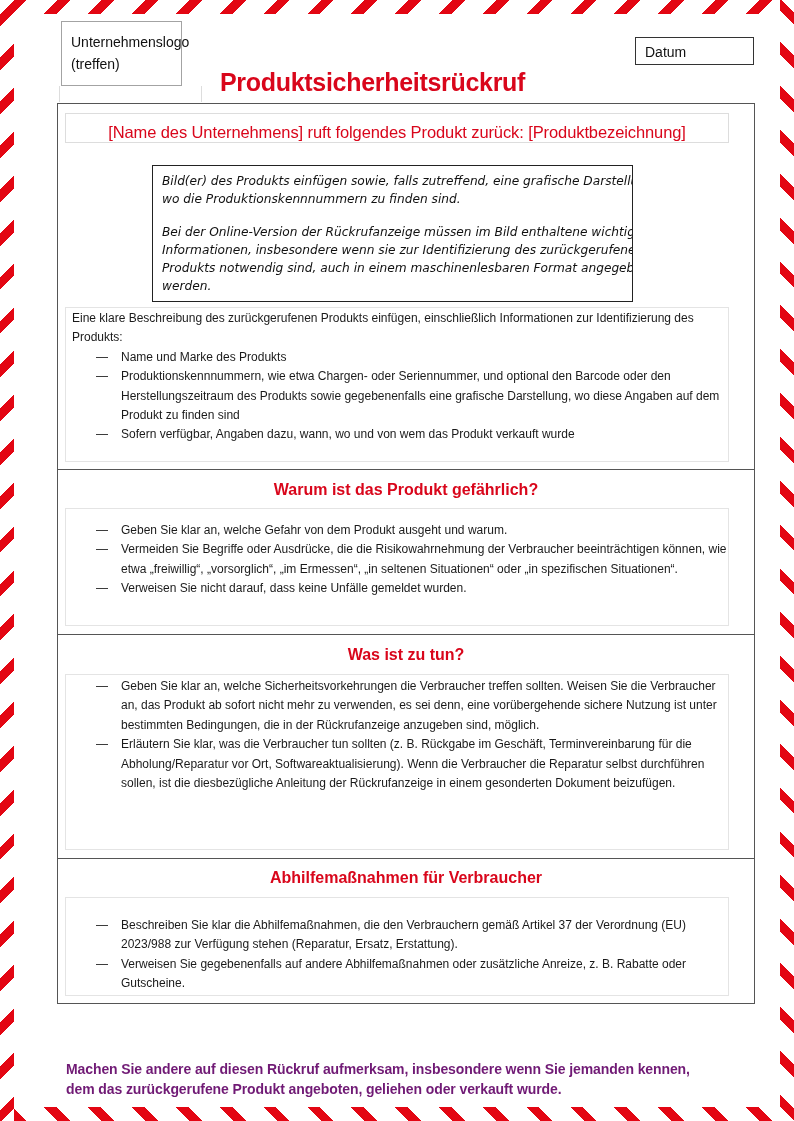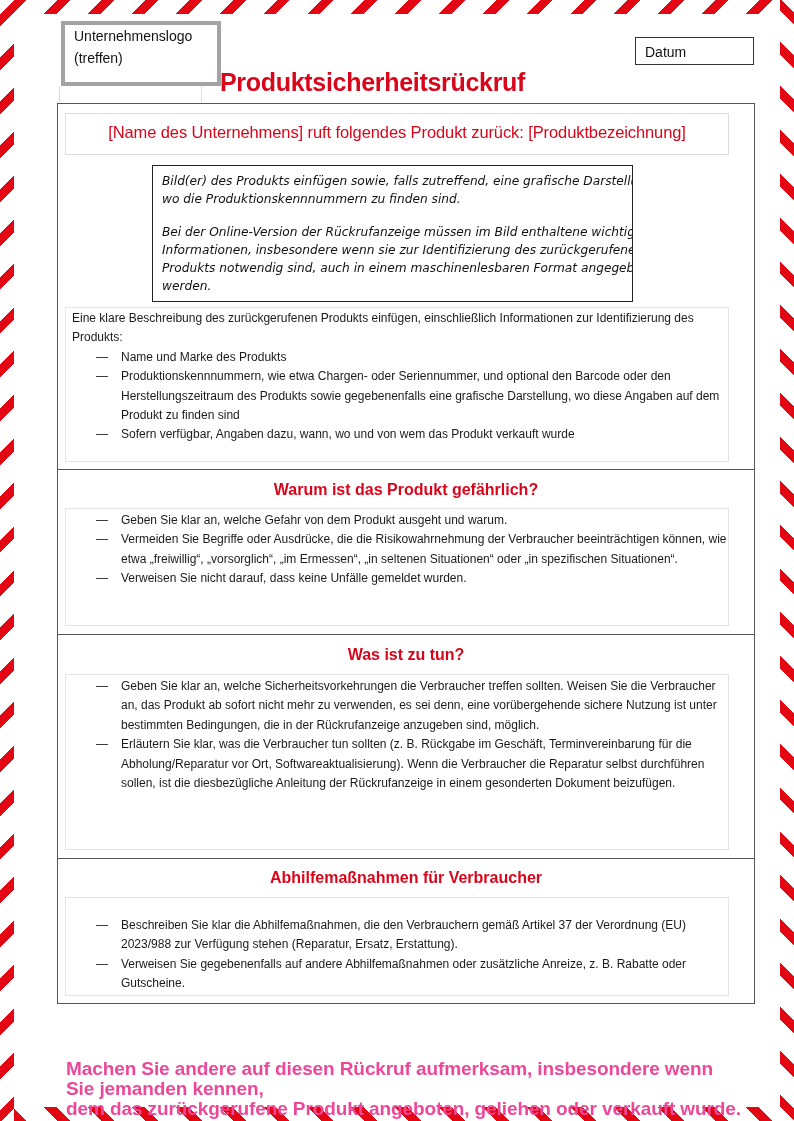--- a/index.html
+++ b/index.html
@@ -12,45 +12,45 @@
   .stripe.top { left: 0; top: 0; width: 794px; height: 14px;
     background: repeating-linear-gradient(135deg, #ffffff 0 10px, #e30613 10px 19px, #ffffff 19px 31px); }
   .stripe.bottom { left: 0; bottom: 0; width: 794px; height: 14px;
     background: repeating-linear-gradient(45deg, #ffffff 0 10px, #e30613 10px 19px, #ffffff 19px 31px); }
   .stripe.left { left: 0; top: 0; width: 14px; height: 1121px;
     background: repeating-linear-gradient(135deg, #ffffff 0 10px, #e30613 10px 19px, #ffffff 19px 31px); }
   .stripe.right { right: 0; top: 0; width: 14px; height: 1121px;
     background: repeating-linear-gradient(45deg, #ffffff 0 10px, #e30613 10px 19px, #ffffff 19px 31px); }
 
   
-  .logo-box { position: absolute; left: 61px; top: 21px; width: 160px; height: 65px; border: 4px solid #a3a3a3; padding: 0 9px; font-size: 14px; line-height: 22px; color: #111; }
+  .logo-box { position: absolute; left: 61px; top: 21px; width: 121px; height: 65px; border: 1px solid #a3a3a3; padding: 9px 9px; font-size: 14px; line-height: 22px; color: #111; }
   .logo-under { position: absolute; left: 59px; top: 86px; width: 143px; height: 16px; border-left: 1px solid #ddd; border-right: 1px solid #ddd; }
   .doc-title { position: absolute; left: 220px; top: 68px; width: 410px; color: #d9061b; font-weight: bold; font-size: 25px; letter-spacing: -0.3px; }
   .date-box { position: absolute; left: 635px; top: 37px; width: 119px; height: 28px; border: 1px solid #333; padding: 6px 9px; font-size: 14px; color: #111; }
 
   
   .main { position: absolute; left: 57px; top: 103px; width: 698px; height: 901px; border: 1px solid #555; }
   .section { position: absolute; left: 0; width: 696px; border-bottom: 1px solid #555; }
   .section:last-child { border-bottom: none; }
 
-  .product-line { position: absolute; left: 7px; top: 9px; width: 664px; height: 42px; border: 1px solid #ddd; color: #d9061b; font-size: 16.5px; text-align: center; line-height: 36px; letter-spacing: -0.1px; }
+  .product-line { position: absolute; left: 7px; top: 9px; width: 664px; height: 30px; border: 1px solid #ddd; color: #d9061b; font-size: 16.5px; text-align: center; line-height: 36px; letter-spacing: -0.1px; }
 
   .img-placeholder { position: absolute; left: 94px; top: 61px; width: 481px; height: 137px; border: 1.5px solid #222; padding: 6px 9px; font-family: "DejaVu Sans", sans-serif; font-style: italic; font-size: 12.2px; line-height: 18.3px; color: #111; overflow: hidden; white-space: nowrap; }
   .img-placeholder p { margin: 0; }
   .img-placeholder .gap { height: 14px; }
 
   .text-box { position: absolute; left: 7px; width: 664px; border: 1px solid #e4e4e4; font-size: 12px; line-height: 19.4px; color: #1a1a1a; }
   .intro { padding: 1px 6px 0; }
   ul.dash { list-style: none; padding-left: 30px; }
   ul.dash li { position: relative; padding-left: 25px; }
   ul.dash li::before { content: "—"; position: absolute; left: 0; top: 0; }
 
   .sec-heading { position: absolute; left: 0; width: 696px; text-align: center; color: #d9061b; font-weight: bold; font-size: 16px; }
 
-  .footer-note { position: absolute; left: 66px; top: 1059px; width: 680px; color: #ec4899; font-weight: bold; font-size: 19px; line-height: 20px; letter-spacing: -0.1px; }
+  .footer-note { position: absolute; left: 66px; top: 1059px; width: 680px; color: #701a75; font-weight: bold; font-size: 14px; line-height: 20px; letter-spacing: -0.1px; }
 </style>
 </head>
 <body>
 
 <div class="frame">
   <div class="stripe top"></div>
   <div class="stripe bottom"></div>
   <div class="stripe left"></div>
   <div class="stripe right"></div>
 </div>
@@ -85,21 +85,21 @@
       <ul class="dash">
         <li>Name und Marke des Produkts</li>
         <li>Produktionskennnummern, wie etwa Chargen- oder Seriennummer, und optional den Barcode oder den Herstellungszeitraum des Produkts sowie gegebenenfalls eine grafische Darstellung, wo diese Angaben auf dem Produkt zu finden sind</li>
         <li>Sofern verfügbar, Angaben dazu, wann, wo und von wem das Produkt verkauft wurde</li>
       </ul>
     </div>
   </div>
 
   <div class="section" style="top:366px; height:165px;">
     <div class="sec-heading" style="top:11px;">Warum ist das Produkt gefährlich?</div>
-    <div class="text-box" style="top:38px; height:118px; padding-top:2px;">
+    <div class="text-box" style="top:38px; height:118px; padding-top:12px;">
       <ul class="dash">
         <li>Geben Sie klar an, welche Gefahr von dem Produkt ausgeht und warum.</li>
         <li>Vermeiden Sie Begriffe oder Ausdrücke, die die Risikowahrnehmung der Verbraucher beeinträchtigen können, wie etwa „freiwillig“, „vorsorglich“, „im Ermessen“, „in seltenen Situationen“ oder „in spezifischen Situationen“.</li>
         <li>Verweisen Sie nicht darauf, dass keine Unfälle gemeldet wurden.</li>
       </ul>
     </div>
   </div>
 
   <div class="section" style="top:531px; height:224px;">
     <div class="sec-heading" style="top:11px;">Was ist zu tun?</div>

